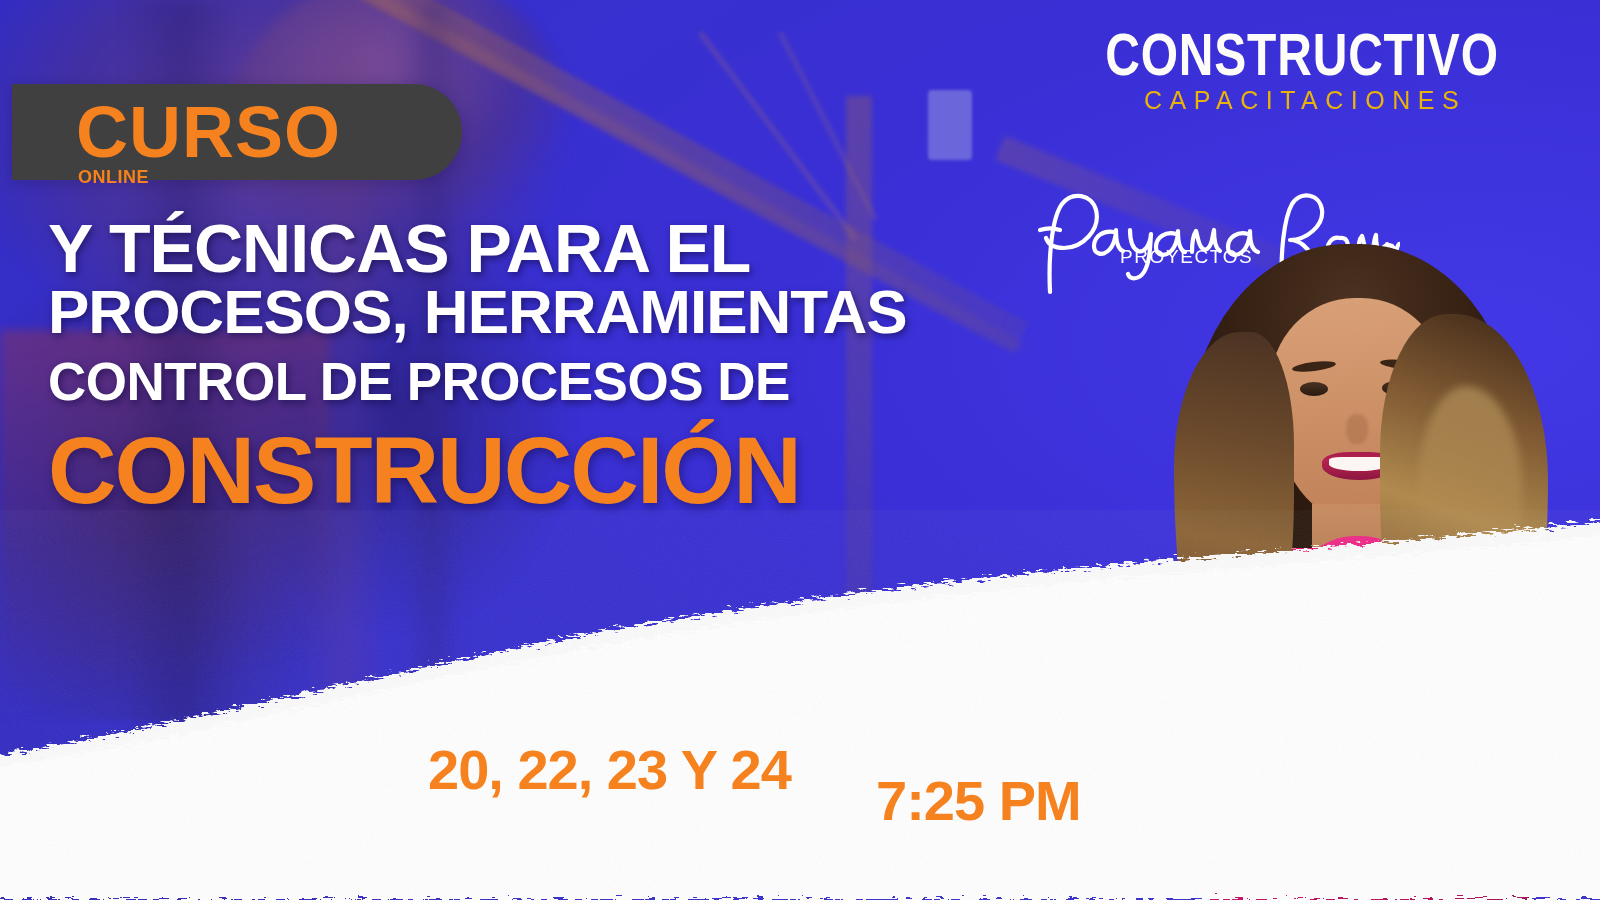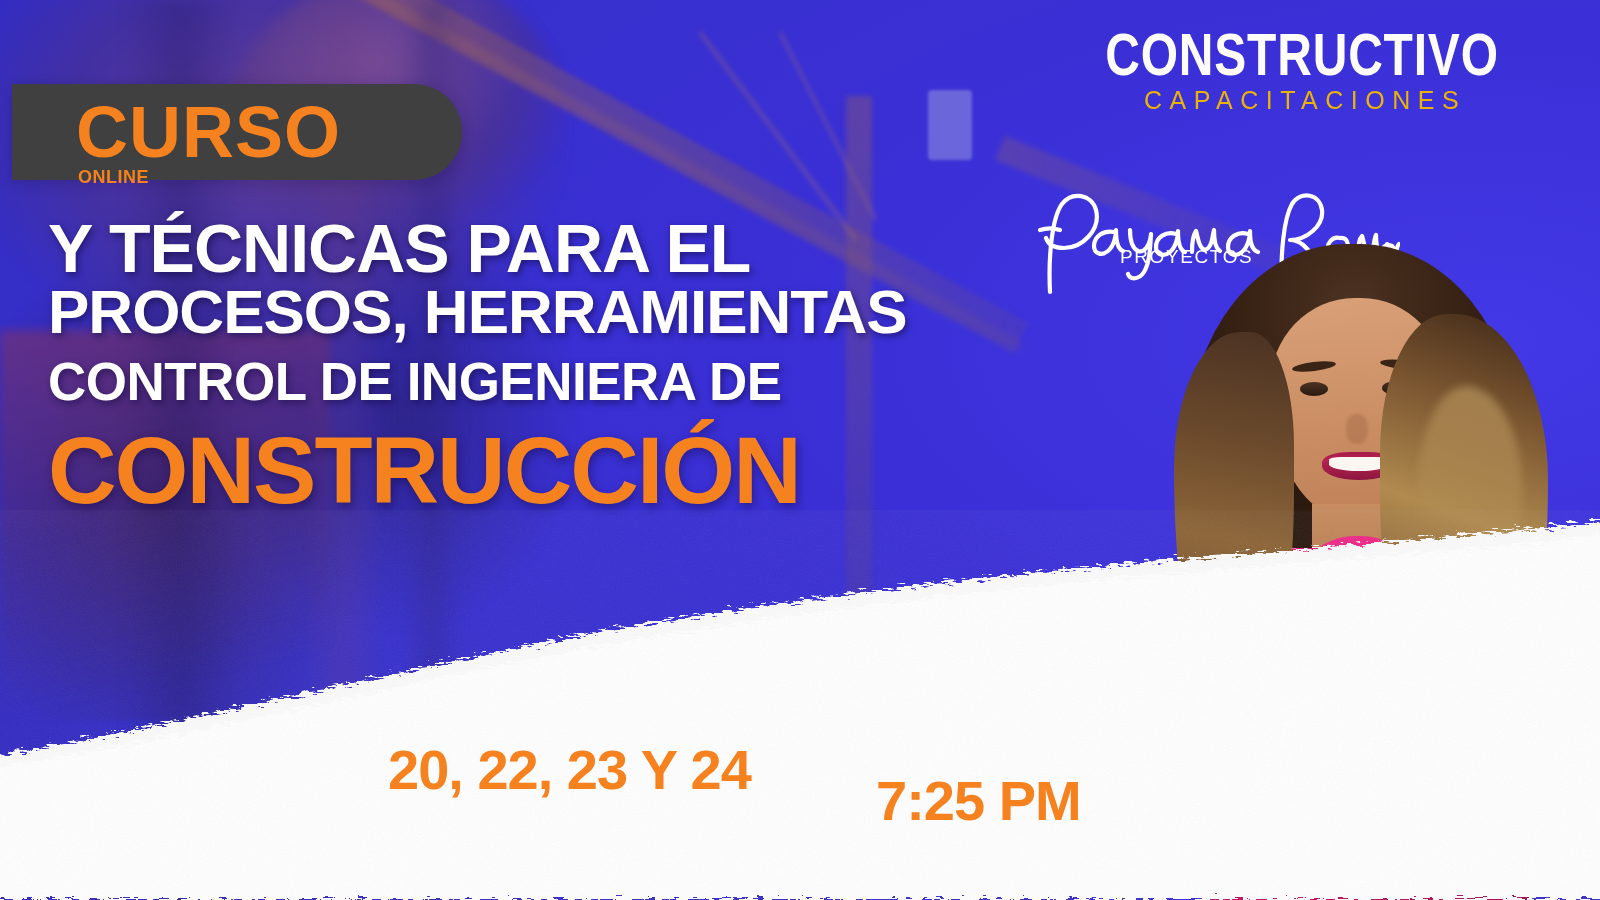--- a/index.html
+++ b/index.html
@@ -276,21 +276,21 @@
     position:absolute; left:0; bottom:0; width:1600px; height:460px;
     pointer-events:none;
   }
   .torn svg{ display:block; width:1600px; height:460px; }
 
   
   .dates{
     position:absolute; left:388px; top:742px;
     color:#f5821f; font-weight:bold; text-align:center; line-height:1.0;
   }
-  .dates-line1{ font-size:56px; letter-spacing:-1px; white-space:nowrap; }
+  .dates-line1{ font-size:56px; letter-spacing:-1px; white-space:nowrap;margin-left:40px; }
   .dates-line2{ font-size:56px; letter-spacing:-1px; margin-top:6px; }
   .time{
     position:absolute; left:876px; top:768px;
     color:#f5821f; font-weight:bold; font-size:56px; letter-spacing:-1px;
     white-space:nowrap;
   }
 </style>
 </head>
 <body>
 
@@ -312,21 +312,21 @@
   <div class="bg-streak s3"></div>
 
   <div class="curso-pill">
     <div class="curso-word">CURSO</div>
     <div class="online-word">ONLINE</div>
   </div>
 
   <div class="headline">
     <div class="hl hl-2">Y TÉCNICAS PARA EL</div>
     <div class="hl hl-1">PROCESOS, HERRAMIENTAS</div>
-    <div class="hl hl-3">CONTROL DE INGENIERA DE</div>
+    <div class="hl hl-3">CONTROL DE PROCESOS DE</div>
     <div class="hl-big">CONSTRUCCIÓN</div>
   </div>
 
   <div class="logo">
     <div class="logo-main">CONSTRUCTIVO</div>
     <div class="logo-sub">CAPACITACIONES</div>
   </div>
 
   <div class="signature">
     <svg class="sig-svg" width="390" height="110" viewBox="0 0 390 110">

